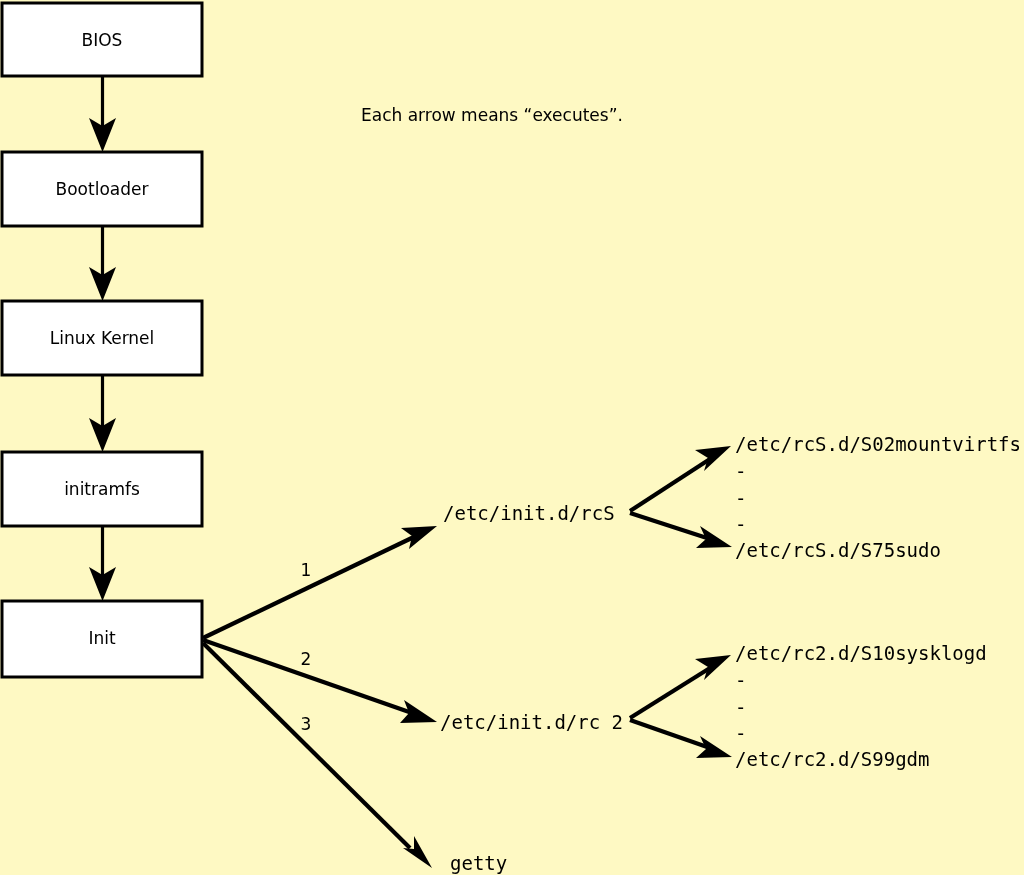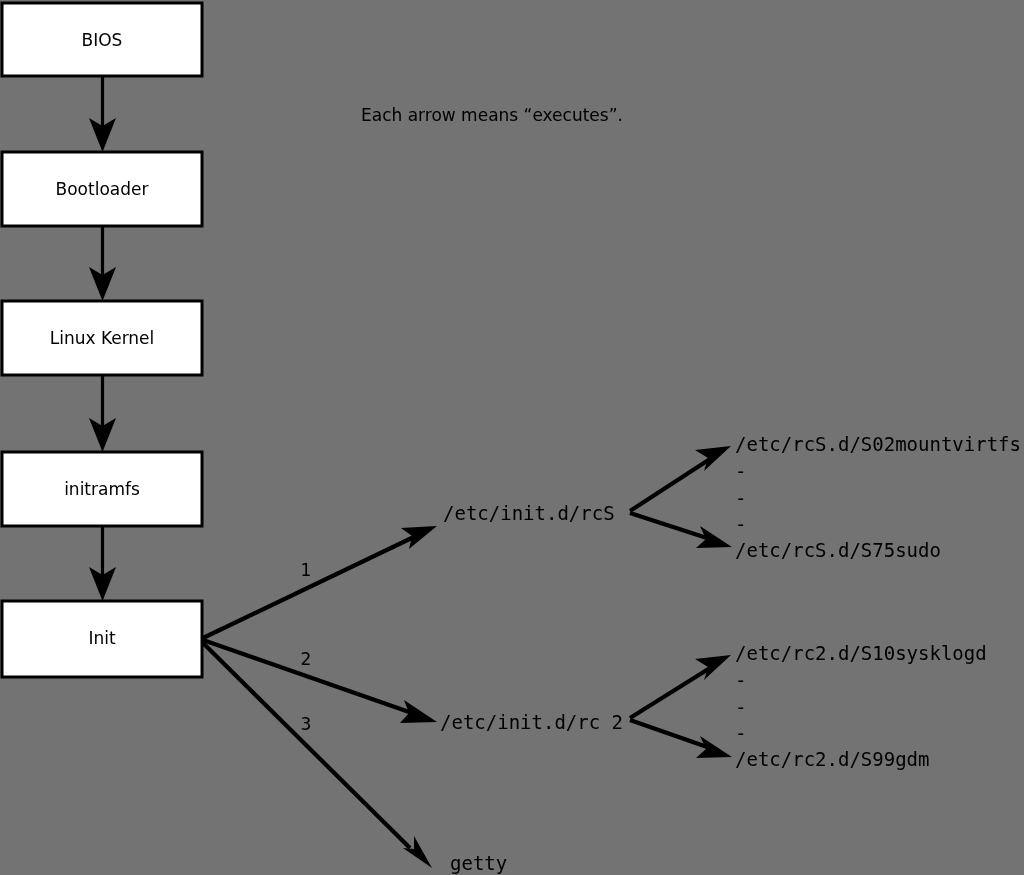--- a/index.html
+++ b/index.html
@@ -4,21 +4,21 @@
 <style>
   html, body {
     margin: 0;
     padding: 0;
     background: #ffffff;
   }
   #canvas {
     position: relative;
     width: 1024px;
     height: 875px;
-    background: #737373;
+    background: #fef9c3;
     overflow: hidden;
     font-family: "Liberation Sans", sans-serif;
   }
   svg.layer {
     position: absolute;
     top: 0;
     left: 0;
     width: 1024px;
     height: 875px;
   }

